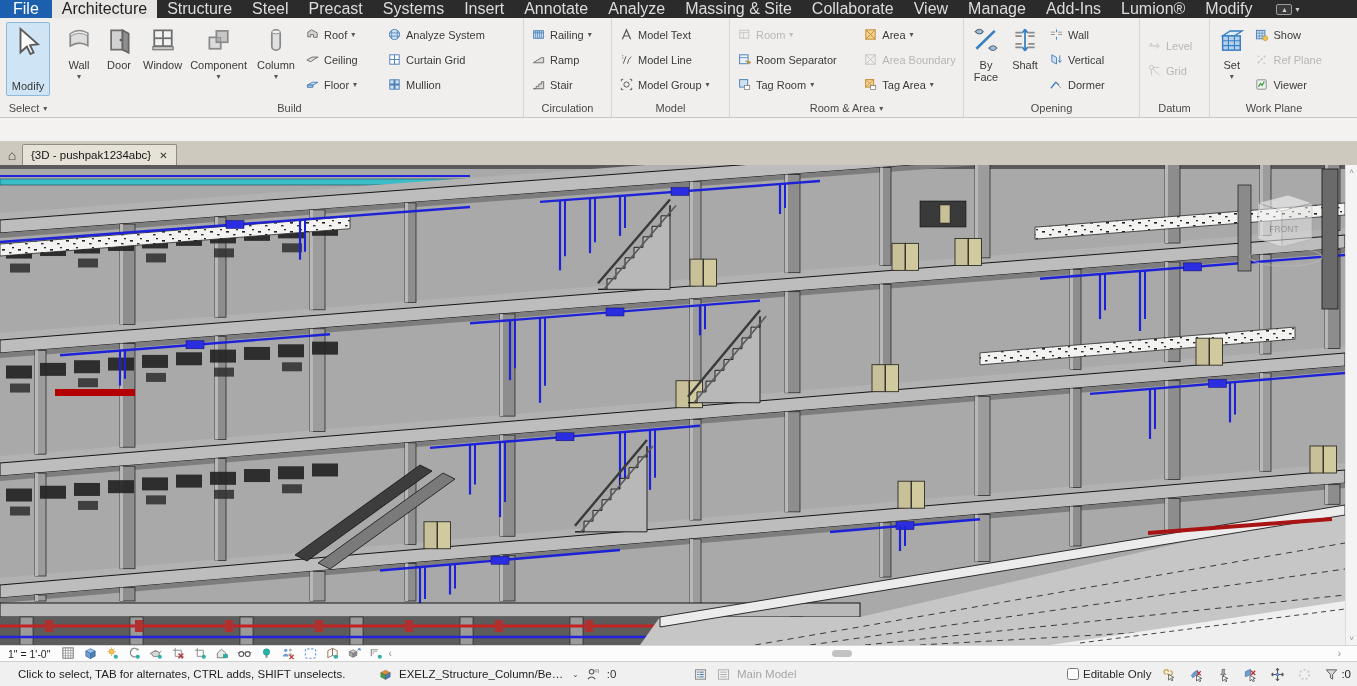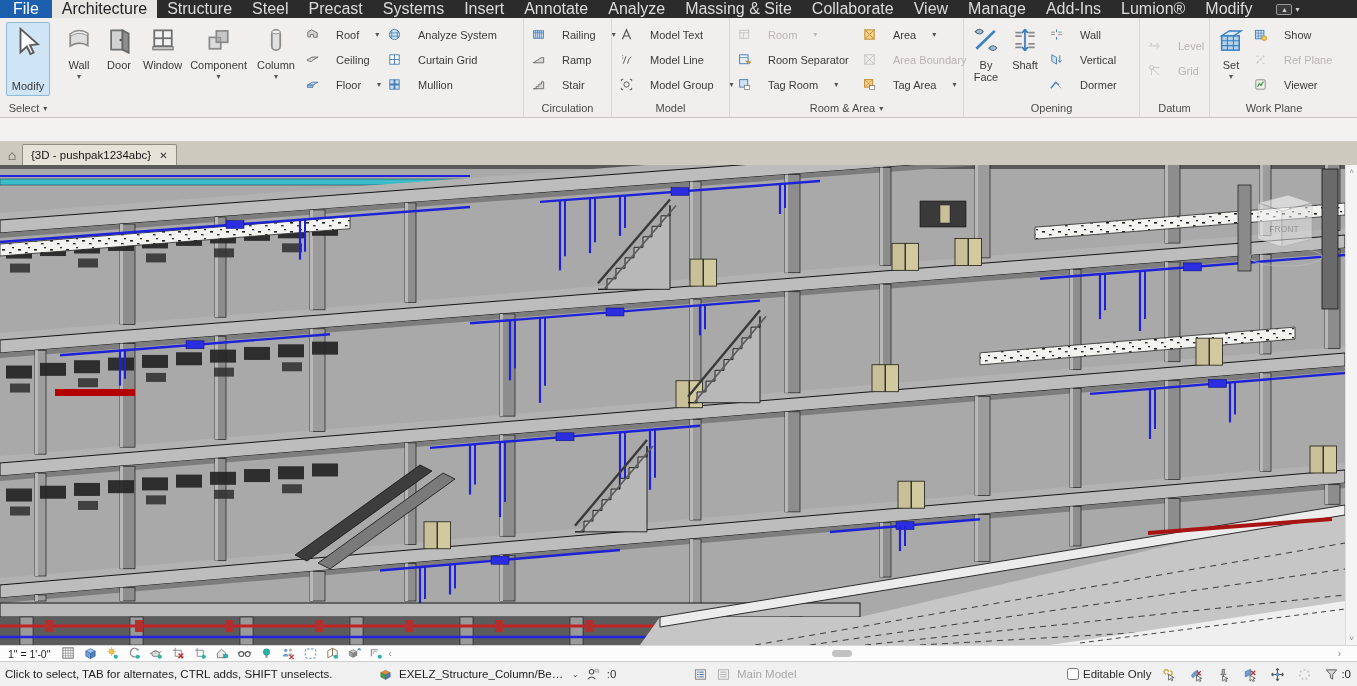--- a/index.html
+++ b/index.html
@@ -17,21 +17,21 @@
   
   .ribbon { height:100px; background:#f0efee; border-bottom:1px solid #c9c6c1; display:flex; align-items:stretch; }
   .panel { display:flex; flex-direction:column; border-right:1px solid #d9d6d2; }
   .panel-body { flex:1; display:flex; align-items:flex-start; padding:3px 4px 0 4px; gap:2px; }
   .panel-label { height:18px; display:flex; align-items:center; justify-content:center; gap:4px; color:#4a4945; font-size:11px; }
   .bigbtn { display:flex; flex-direction:column; align-items:center; justify-content:flex-start; padding:2px 3px; border-radius:2px; min-width:38px; }
   .bigbtn .ic { height:34px; display:flex; align-items:center; justify-content:center; }
   .bigbtn .lbl { margin-top:2px; text-align:center; line-height:12px; color:#3a3a3a; }
   .bigbtn .drop { font-size:8px; color:#555; margin-top:1px; }
   .smallcol { display:flex; flex-direction:column; justify-content:flex-start; padding-top:1px; }
-  .smallrow { display:flex; align-items:center; gap:16px; height:25px; padding:0 3px; border-radius:2px; white-space:nowrap; }
+  .smallrow { display:flex; align-items:center; gap:4px; height:25px; padding:0 3px; border-radius:2px; white-space:nowrap; }
   .smallrow .drop { font-size:8px; color:#555; }
   .smallrow.disabled, .bigbtn.disabled { color:#b9b6b1;align-items:center; }
   .smallrow.disabled .txt { color:#b9b6b1; }
   .modifybtn { background:#cfe5f6; border:1px solid #8fb9da; border-radius:2px; width:46px; height:74px; display:flex; flex-direction:column; align-items:center; justify-content:space-between; padding:4px 2px 3px 2px; margin:1px 2px; }
   .selsep { border-right:none; }
   .ic svg { display:block; }
 
   
   .gapstrip { height:24px; background:#f3f2f0; border-bottom:1px solid #cfccc6; }
   .viewtabs { height:23px; background:#cdc9be; display:flex; align-items:flex-end; padding-left:2px; }
@@ -47,21 +47,21 @@
   .vcb { display:flex; align-items:center; gap:6px; padding-left:4px; }
   .vcb .scale { font-size:10.5px; color:#1e1e1e; padding:0 4px; white-space:nowrap; }
   .vcb .vic { width:16px; height:14px; display:flex; align-items:center; justify-content:center; }
   .hscroll { flex:1; position:relative; height:16px; }
   .hs-arrow { position:absolute; top:0; font-size:10px; color:#8a8a8a; line-height:15px; }
   .hs-thumb { position:absolute; left:448px; top:4px; width:20px; height:7px; border-radius:4px; background:#c2c2c2; }
 
   
   .statusbar { height:25px; background:#f0f0f0; border-top:1px solid #cfcfcf; position:relative; font-size:11.5px; color:#1e1e1e; }
   .sb-abs { position:absolute; top:0; height:24px; display:flex; align-items:center; gap:5px; }
-  .sb-prompt { left:5px; }
+  .sb-prompt { left:18px; }
   .sb-workset { left:376px; }
   .sb-workset .wname { max-width:168px; overflow:hidden; white-space:nowrap; text-overflow:ellipsis; }
   .sb-chev { font-size:8px; color:#555; }
   .sb-count { color:#333; }
   .sb-design { left:691px; color:#9a9a9a; }
   .sb-design .dlabel { color:#a8a8a8; }
   .sb-right { right:6px; gap:9px; }
   .sb-right .chk { display:flex; align-items:center; gap:4px; color:#2a2a2a; }
   .sb-right input { width:12px; height:12px; }
   .sic { width:18px; height:16px; display:flex; align-items:center; justify-content:center; }
@@ -220,20 +220,23 @@
             <span class="ic">
                 <svg width="15" height="15" viewBox="0 0 16 16">
                   <rect x="3" y="3" width="10" height="10" fill="#cfe2f3" stroke="#4a7fb5"></rect>
                   <path d="M8 3 v10 M3 8 h10" stroke="#4a7fb5" stroke-width="2"></path>
                 </svg>
               </span>
               <span class="txt">Mullion</span>
           </div>
         </div>
       </div>
+      <div class="panel-label">
+          <span>Build</span>
+        </div>
     </div>
 
     <div class="panel" style="width:88px;">
       <div class="panel-body">
         <div class="smallcol" style="width:100%;">
           <div class="smallrow">
             <span class="ic">
                 <svg width="15" height="15" viewBox="0 0 16 16">
                   <rect x="2.8" y="4" width="10.4" height="8" fill="#cfe2f3" stroke="#4a7fb5"></rect>
                   <path d="M5 4 v8 M7 4 v8 M9 4 v8 M11 4 v8 M2.8 6.2 h10.4" stroke="#4a7fb5" stroke-width=".8"></path>

